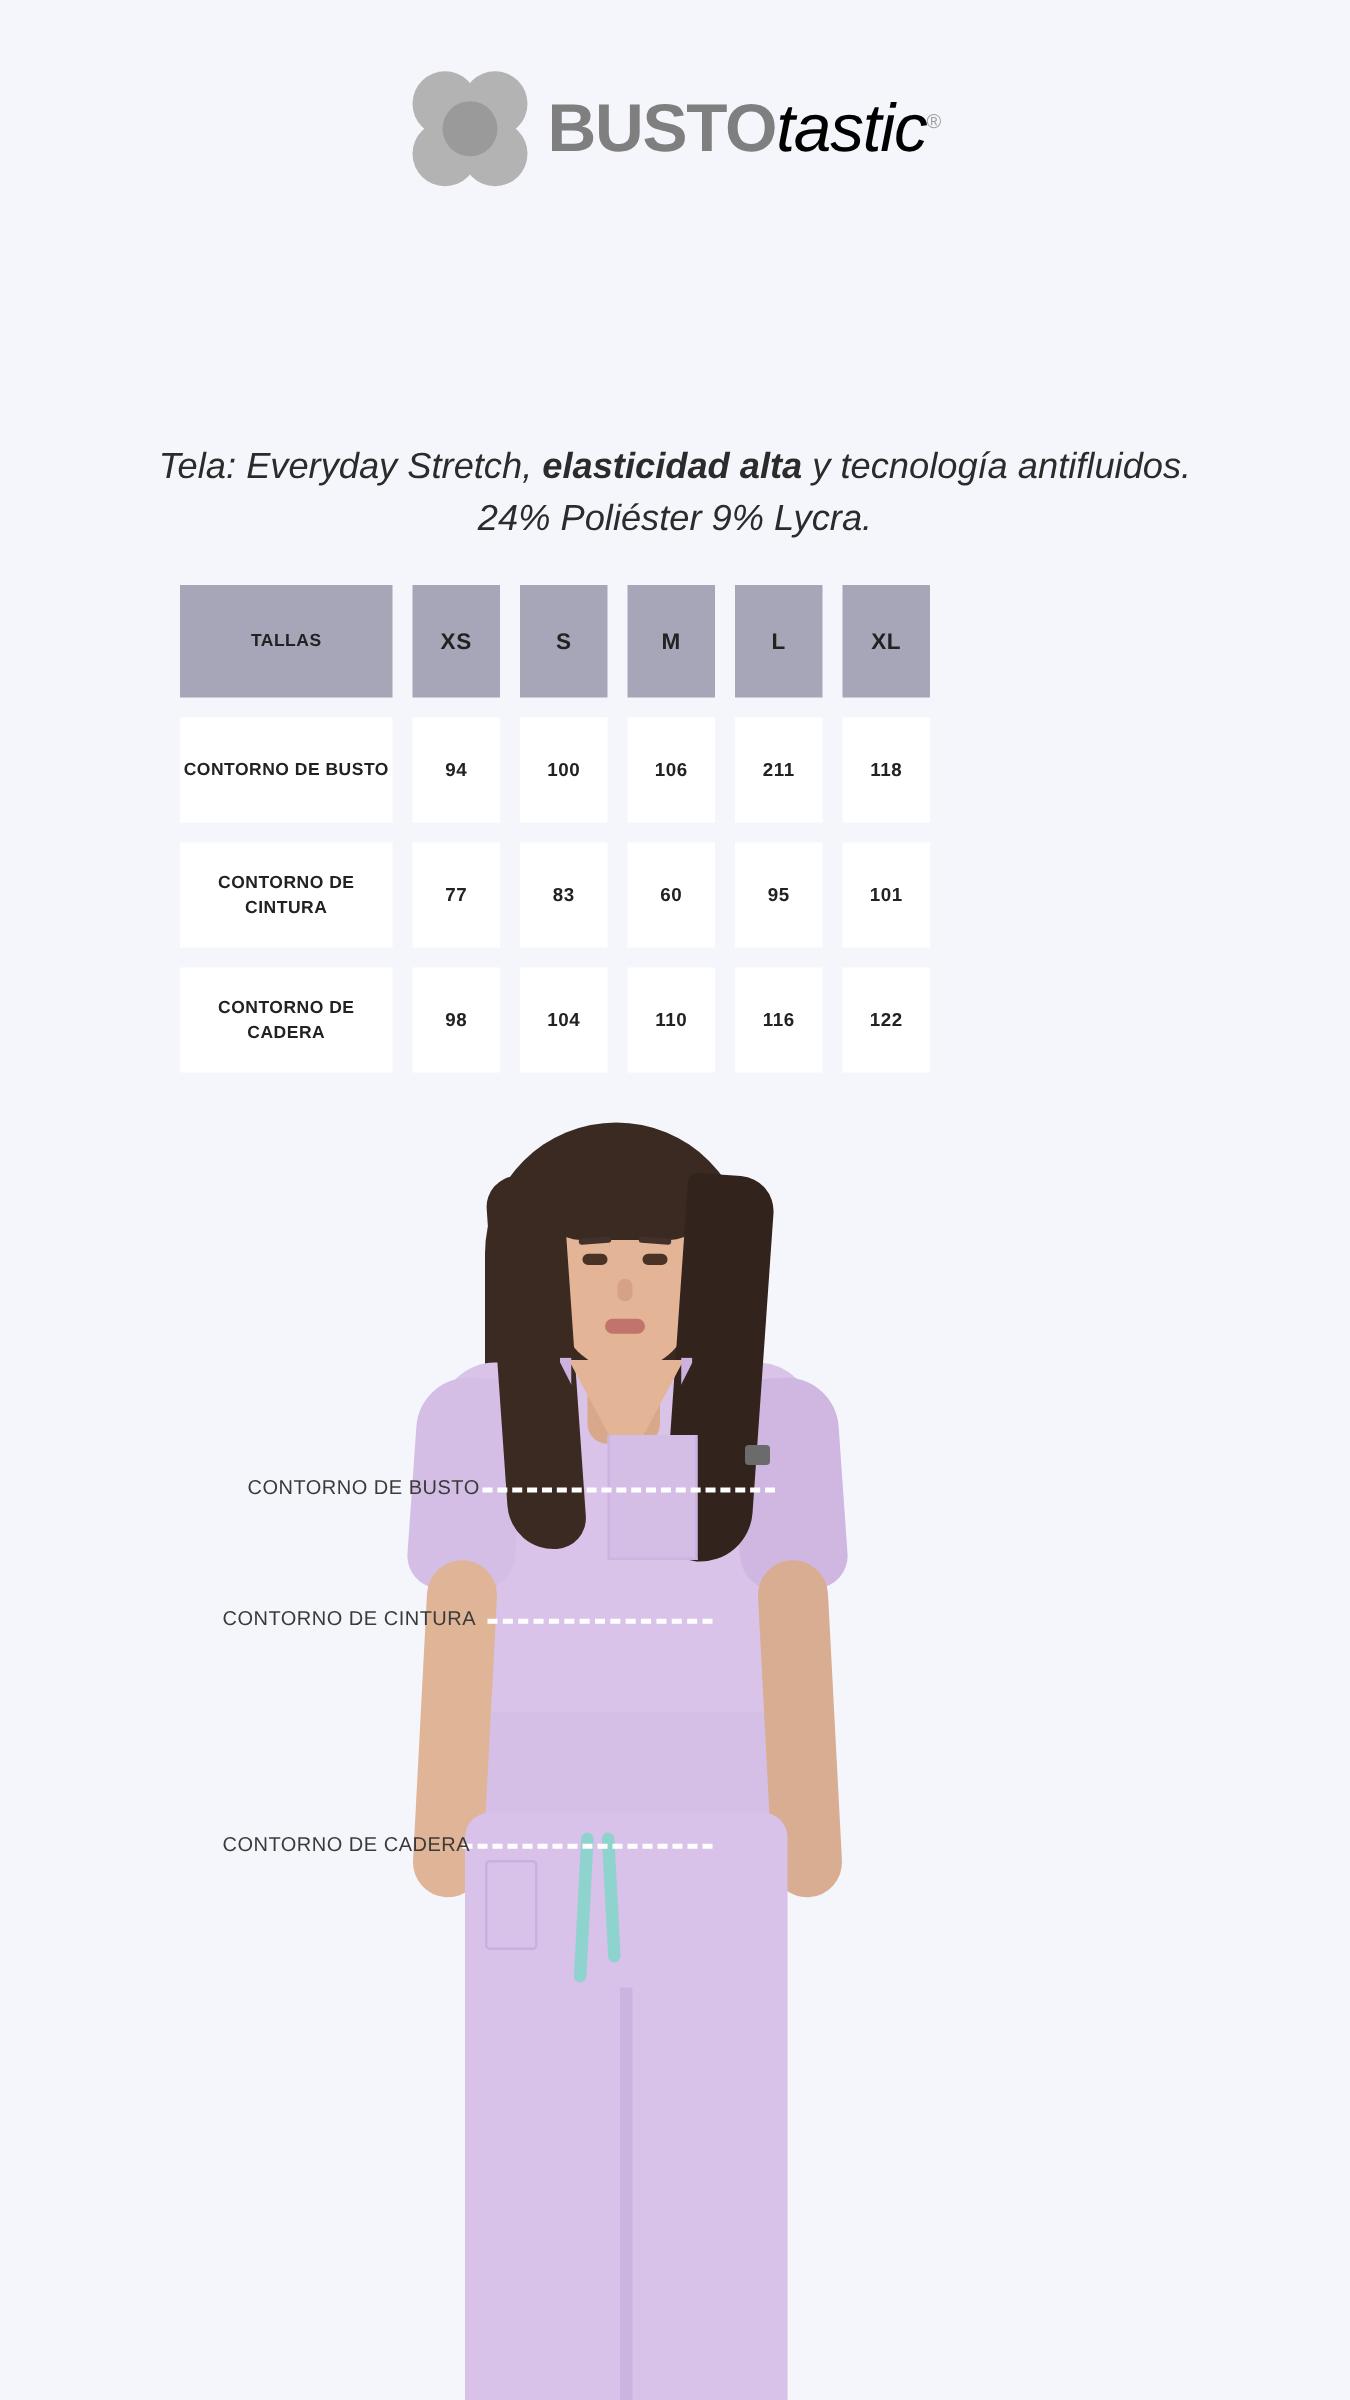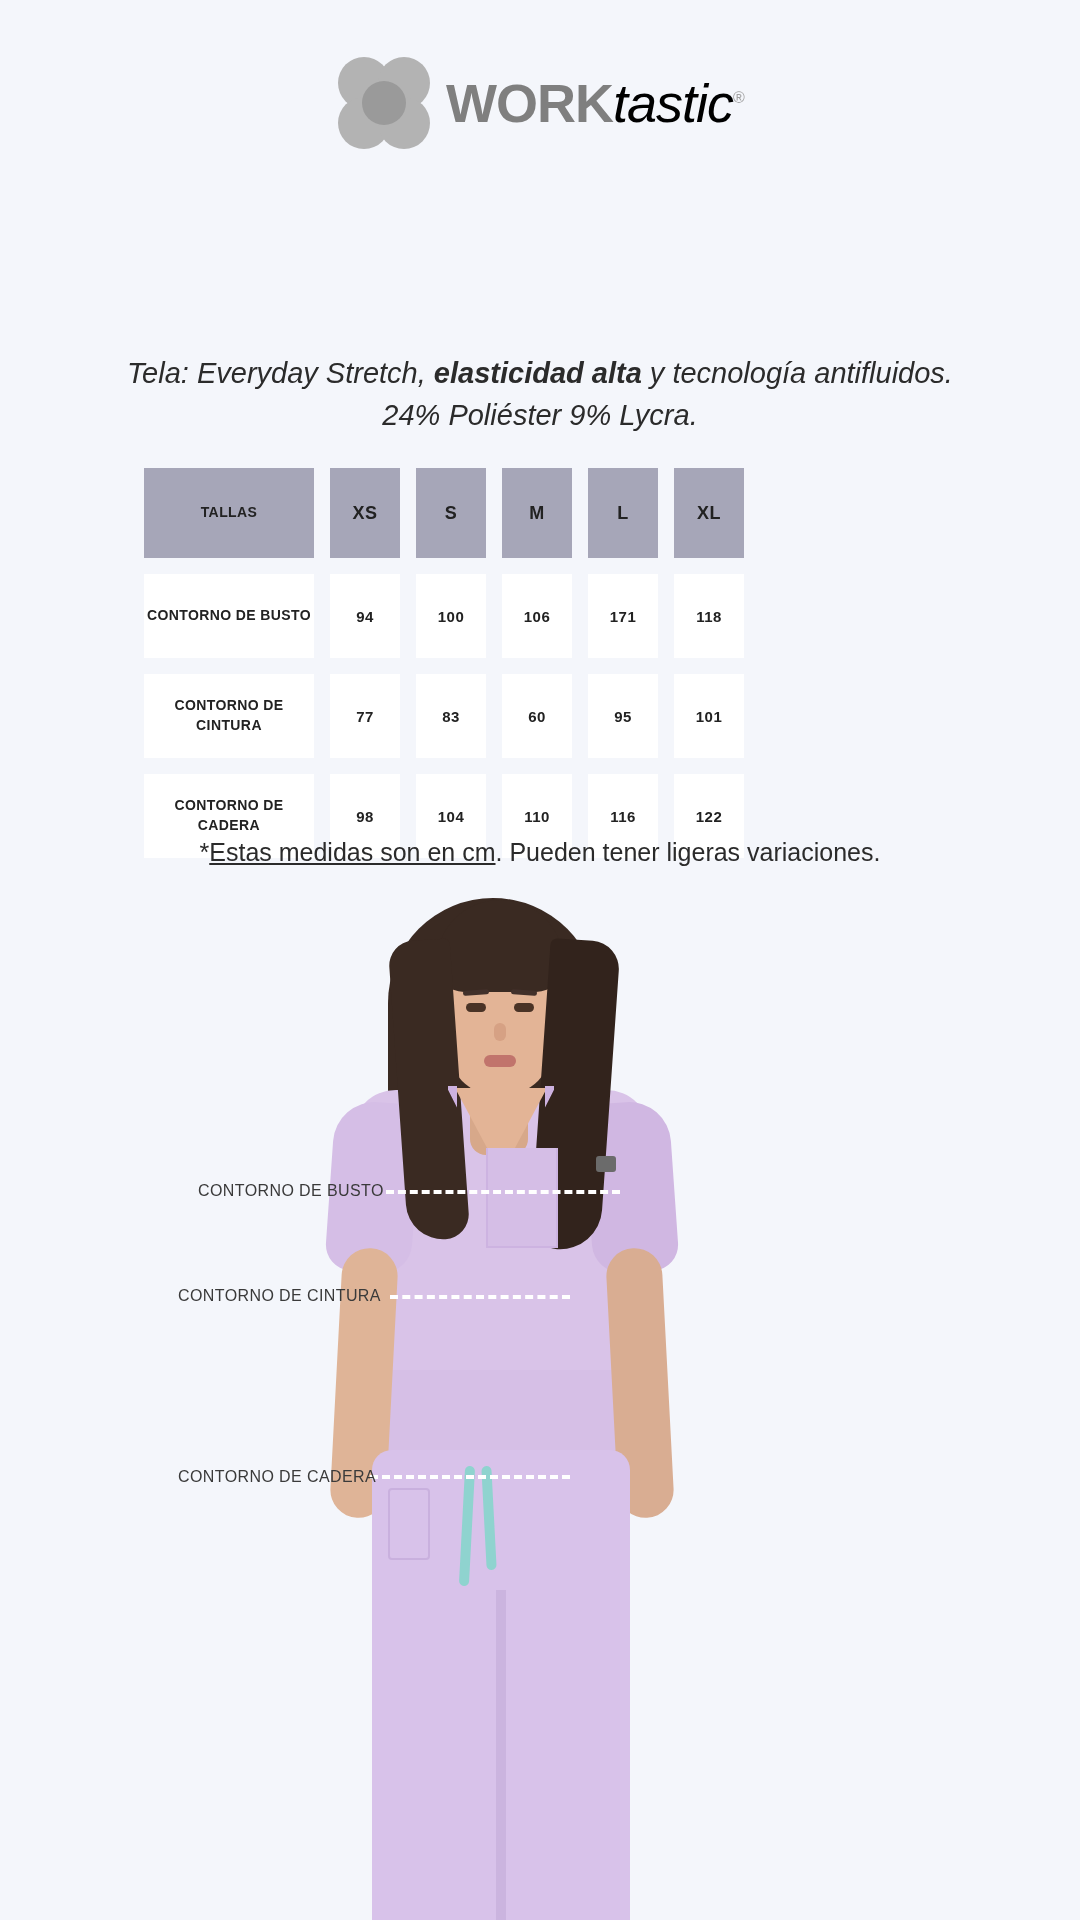--- a/index.html
+++ b/index.html
@@ -353,21 +353,21 @@
 
   <div class="logo-wrap">
     <div class="logo-mark">
       <div class="petal p1"></div>
       <div class="petal p2"></div>
       <div class="petal p3"></div>
       <div class="petal p4"></div>
       <div class="core"></div>
     </div>
     <div class="logo-text">
-      <span class="bold">WORK</span><span class="light">tastic</span><span class="logo-reg">®</span>
+      <span class="bold">BUSTO</span><span class="light">tastic</span><span class="logo-reg">®</span>
     </div>
   </div>
 
 
   <p class="fabric">
     <span>Tela: Everyday Stretch, </span><b>elasticidad alta</b><span> y tecnología antifluidos.</span><br>
     <span>24% Poliéster 9% Lycra.</span>
   </p>
 
   <div class="table">
@@ -379,21 +379,21 @@
       <div class="cell-size">M</div>
       <div class="cell-size">L</div>
       <div class="cell-size">XL</div>
     </div>
 
     <div class="trow body-row">
       <div class="cell-label">CONTORNO DE BUSTO</div>
       <div class="cell-size">94</div>
       <div class="cell-size">100</div>
       <div class="cell-size">106</div>
-      <div class="cell-size">171</div>
+      <div class="cell-size">211</div>
       <div class="cell-size">118</div>
     </div>
 
     <div class="trow body-row">
       <div class="cell-label">CONTORNO DE CINTURA</div>
       <div class="cell-size">77</div>
       <div class="cell-size">83</div>
       <div class="cell-size">60</div>
       <div class="cell-size">95</div>
       <div class="cell-size">101</div>
@@ -403,23 +403,20 @@
       <div class="cell-label">CONTORNO DE CADERA</div>
       <div class="cell-size">98</div>
       <div class="cell-size">104</div>
       <div class="cell-size">110</div>
       <div class="cell-size">116</div>
       <div class="cell-size">122</div>
     </div>
 
   </div>
 
-  <p class="footnote">
-    <span>*</span><u>Estas medidas son en cm</u><span>.  Pueden tener ligeras variaciones.</span>
-  </p>
 
   <div class="photo">
     <div class="bg"></div>
 
     <div class="hair-back"></div>
     <div class="torso"></div>
     <div class="shoulder-l"></div>
     <div class="shoulder-r"></div>
     <div class="torso-lower"></div>
     <div class="arm-l"></div>

